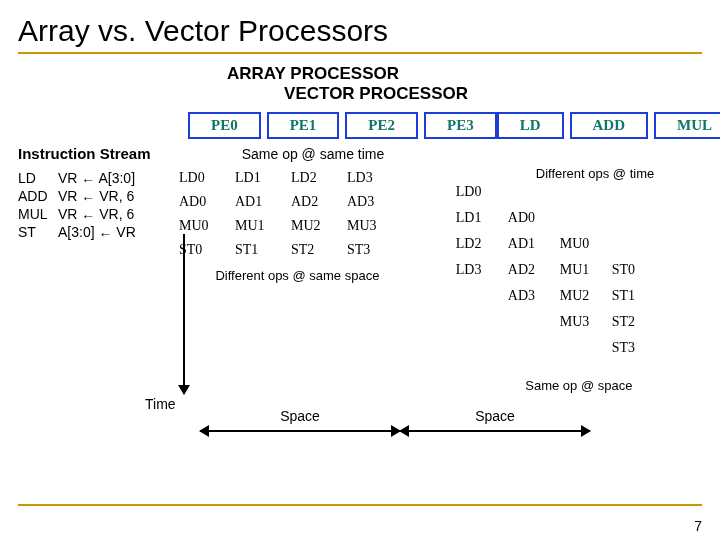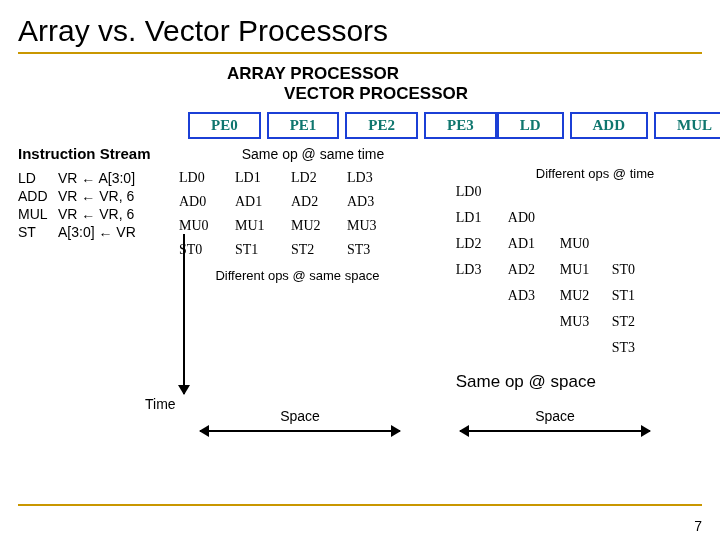--- a/index.html
+++ b/index.html
@@ -109,22 +109,23 @@
   .vec-grid {
     display: grid;
     grid-template-columns: repeat(4, 46px);
     grid-auto-rows: 22px;
     row-gap: 4px;
     column-gap: 6px;
     font-size: 14px;
     margin-top: 14px;
   }
   .label-samespace {
-    font-size: 17px;
-    margin-top: 10px;
+    font-size: 13px;
+    margin-top: 16px;
+    text-align: center;
   }
   .time-label {
     position: absolute;
     left: 145px;
     top: 396px;
     font-size: 14px;
   }
   .time-arrow-v {
     position: absolute;
     left: 183px;
@@ -140,21 +141,20 @@
     border-left: 6px solid transparent;
     border-right: 6px solid transparent;
     border-top: 10px solid #000;
   }
   .space-row {
     position: absolute;
     top: 430px;
     left: 200px;
     display: flex;
     align-items: center;
-    gap: 60px;
   }
   .dbl-arrow {
     position: relative;
     height: 2px;
     background: #000;
   }
   .dbl-arrow.w1 { width: 200px; }
   .dbl-arrow.w2 { width: 190px; }
   .dbl-arrow::before, .dbl-arrow::after {
     content: "";

